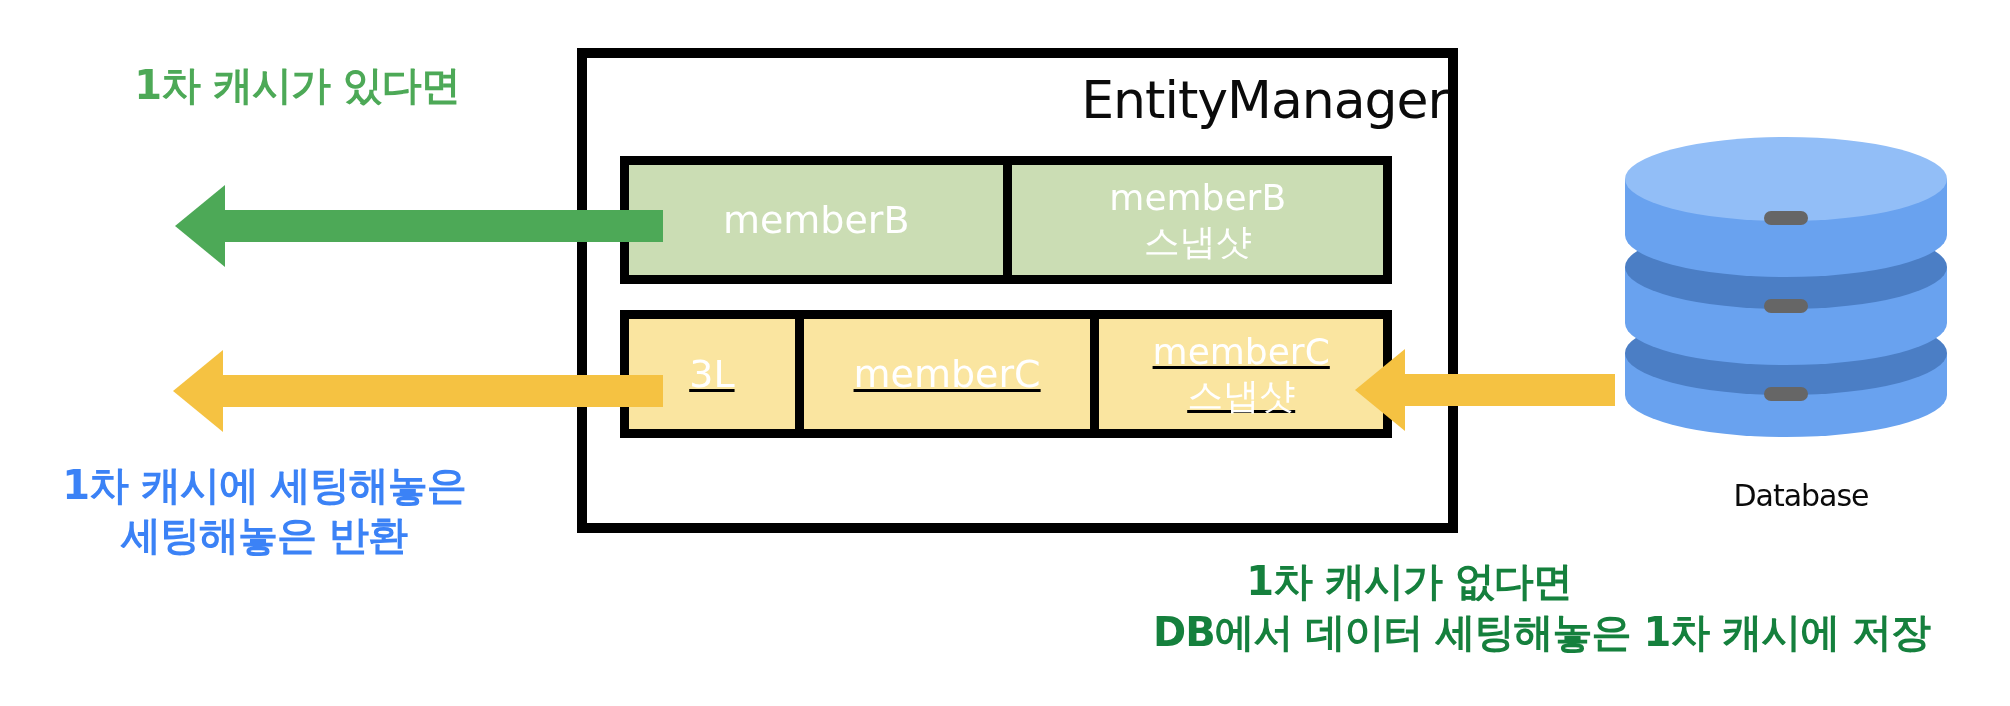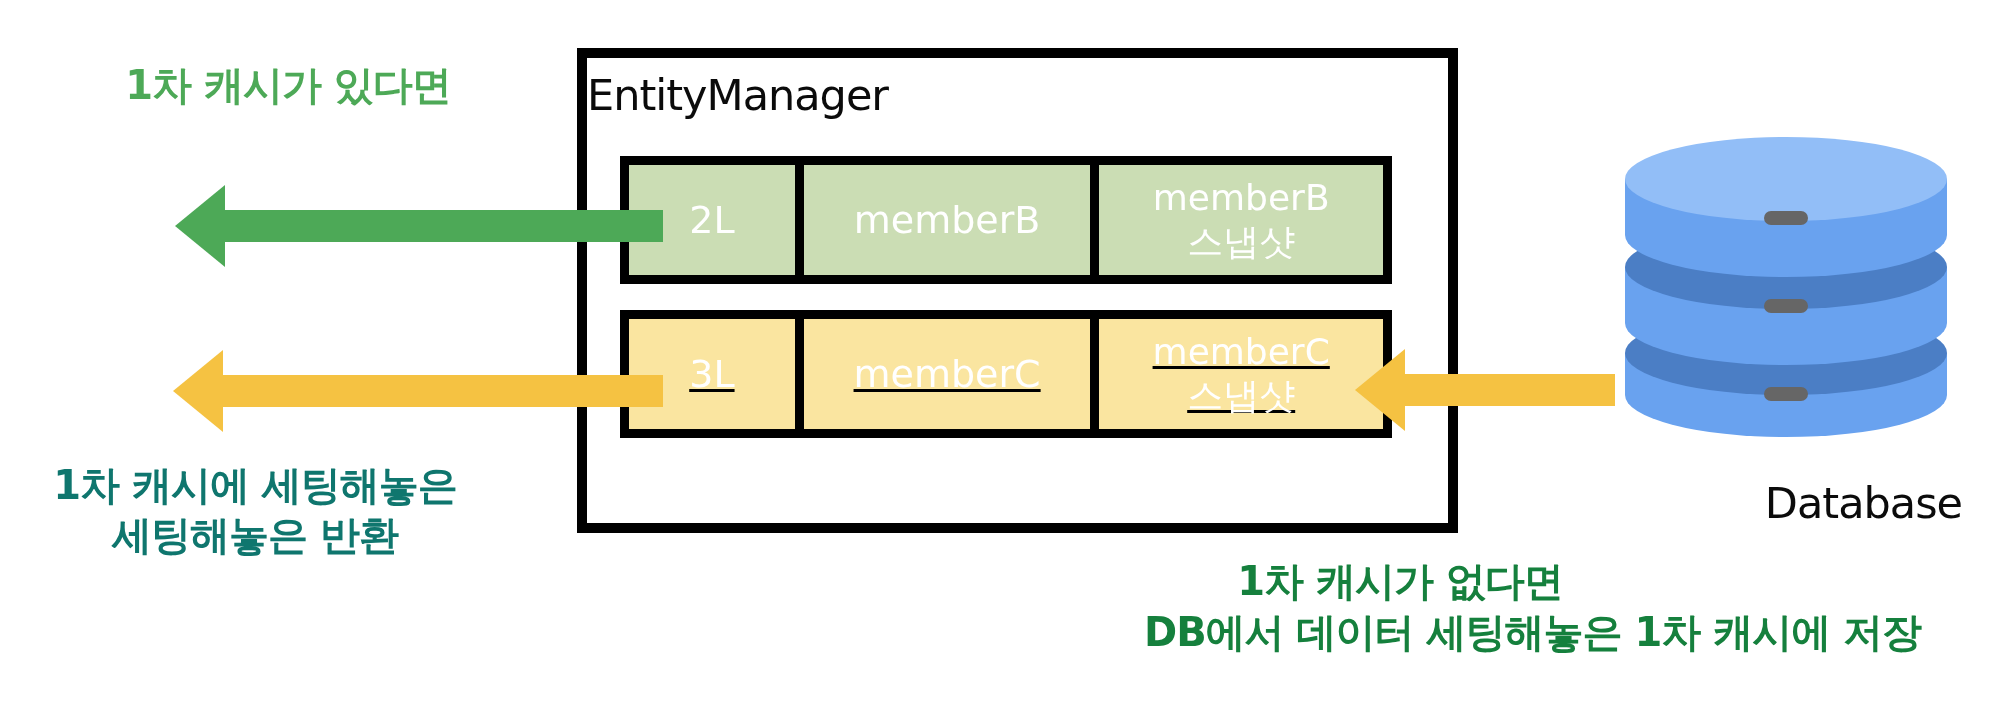--- a/index.html
+++ b/index.html
@@ -17,22 +17,22 @@
     position: absolute;
     left: 577px; top: 48px;
     width: 881px; height: 485px;
     border: 10px solid #000;
     box-sizing: border-box;
     background: transparent;
   }
   .em-title {
     position: absolute;
     left: 0; right: 0; top: 12px;
-    text-align: left;
-    font-size: 43px;
+    text-align: right;
+    font-size: 52px;
     font-weight: 500;
     color: #0b0b0b;
     letter-spacing: -1px;
   }
 
   
   .cache-row {
     position: absolute;
     left: 620px;
     width: 772px; height: 128px;
@@ -83,51 +83,52 @@
   #cache-return-head { left: 173px;  top: 350px; }
   #db-fetch-body     { left: 1403px; top: 374px; width: 212px; }
   #db-fetch-head     { left: 1355px; top: 349px; }
 
   
   .note {
     position: absolute;
     font-weight: 700;
     text-align: center;
     letter-spacing: -1px;
+    margin-left: 9px;
   }
   .note-line { white-space: nowrap; }
   .note-green {
     left: 8px; top: 62px; width: 560px;
     font-size: 40px; line-height: 47px;
     color: #4DA957;
   }
   .note-yellow-left {
     left: 0px; top: 460px; width: 510px;
     font-size: 40px; line-height: 50px;
-    color: #0f766e;
+    color: #3b82f6;
   }
   .note-yellow-right {
     left: 1065px; top: 556px; width: 935px;
     font-size: 40px; line-height: 51px;
     color: #15803d;
   }
   .note-yellow-right .note-line-1 { width: 670px; }
 
   
   .db-icon {
     position: absolute;
     left: 1625px; top: 136px;
     width: 322px; height: 302px;
   }
   .db-label {
     position: absolute;
     left: 1640px; top: 478px;
     width: 322px;
-    text-align: right;
-    font-size: 43px;
+    text-align: center;
+    font-size: 30px;
     font-weight: 500;
     color: #0b0b0b;
     letter-spacing: -1px;
   }
 </style>
 </head>
 <body>
 
 <div class="canvas">
 
@@ -143,21 +144,20 @@
   <div class="note note-yellow-right">
     <div class="note-line note-line-1">1차 캐시가 없다면</div>
     <div class="note-line">DB에서 데이터 세팅해놓은 1차 캐시에 저장</div>
   </div>
 
   <div class="em-box">
     <div class="em-title">EntityManager</div>
   </div>
 
   <div class="cache-row row-green">
-    <div class="cell cell-key">2L</div>
     <div class="cell cell-entity">memberB</div>
     <div class="cell cell-snap">
       <div>memberB</div>
       <div>스냅샷</div>
     </div>
   </div>
 
   <div class="cache-row row-yellow">
     <div class="cell cell-key">3L</div>
     <div class="cell cell-entity">memberC</div>

